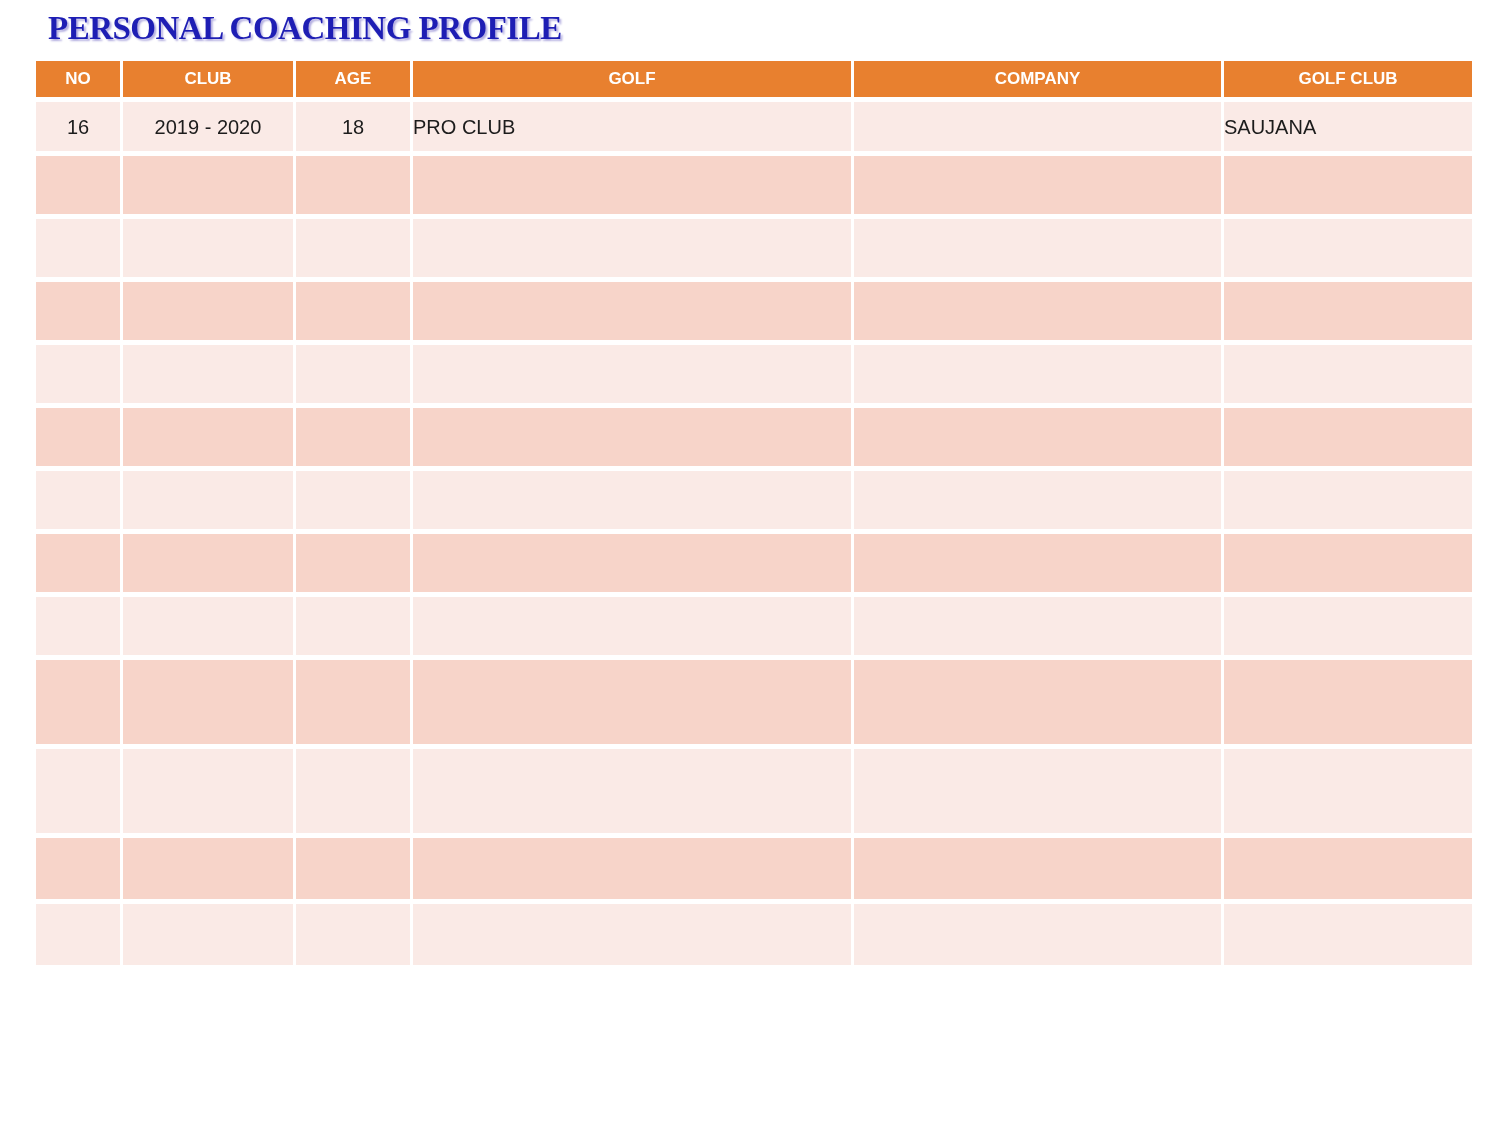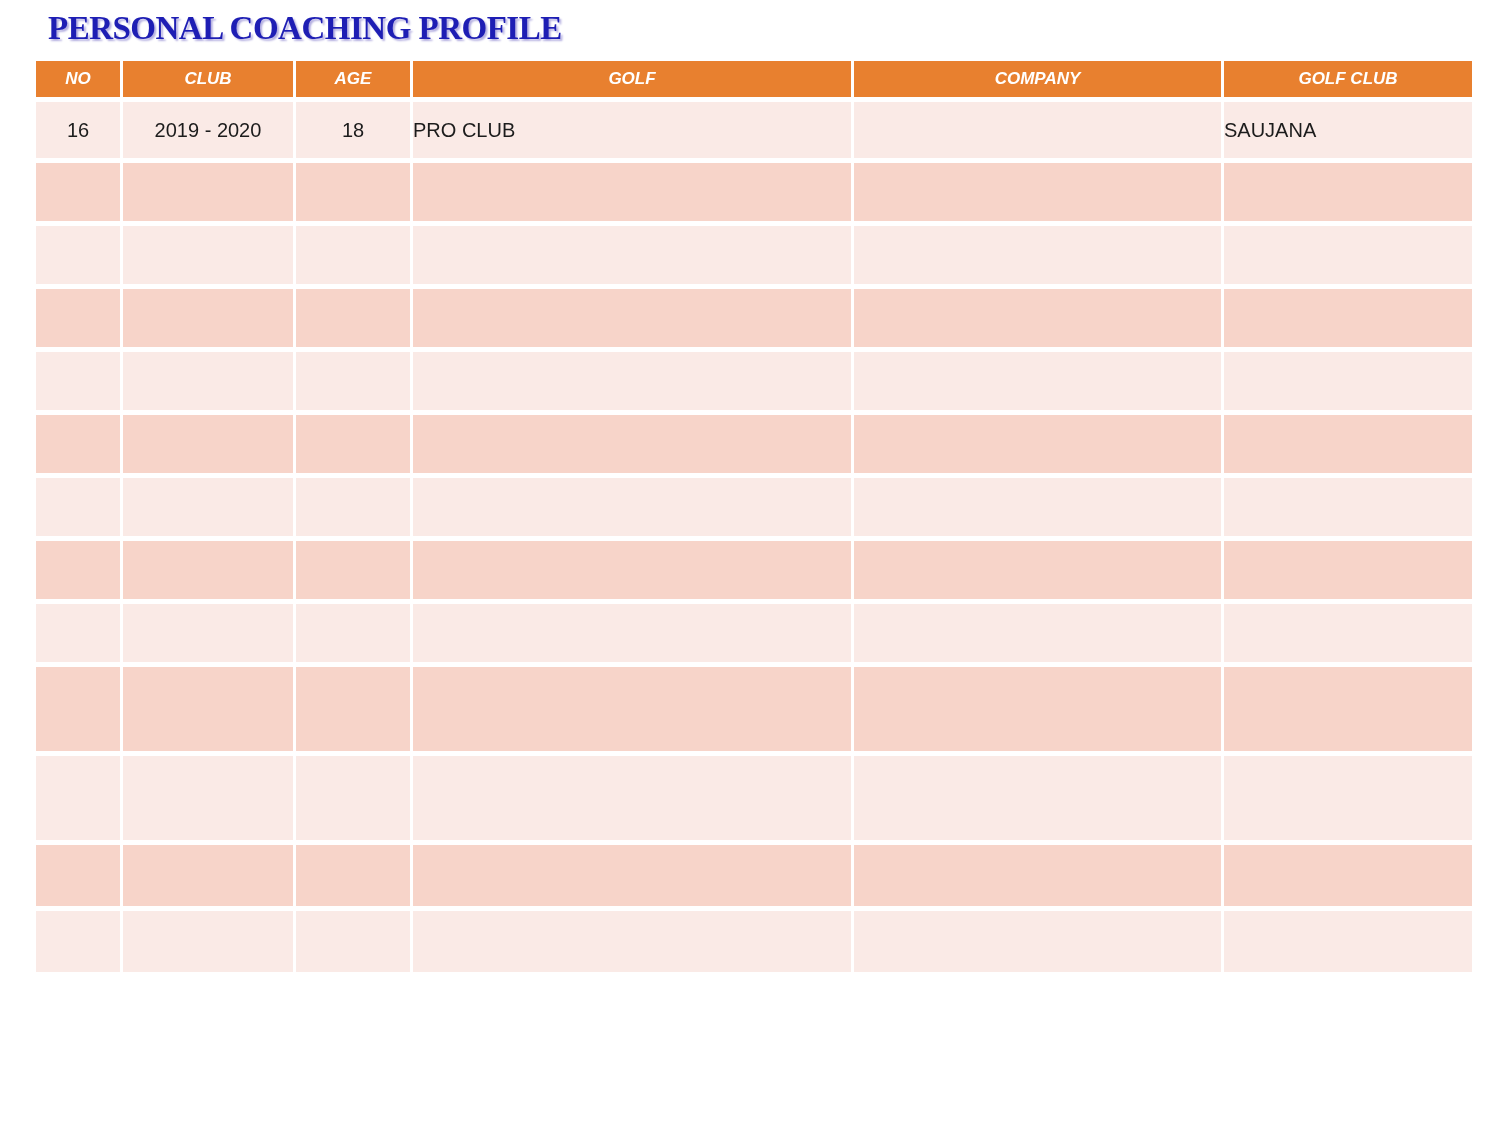--- a/index.html
+++ b/index.html
@@ -34,35 +34,34 @@
   }
   table.coaching th {
     background: #E8802F;
     color: #ffffff;
     font-size: 17px;
     font-weight: bold;
     height: 36px;
     text-align: center;
     padding: 0;
     vertical-align: middle;
-    font-style: italic;
   }
   table.coaching td {
     font-size: 20px;
     color: #1c1c1c;
     vertical-align: middle;
     padding: 0;
     line-height: 1.3;
   }
   tr.dark td  { background: #F7D4C9; }
   tr.light td { background: #FAEAE6; }
   td.c { text-align: center; }
   td.l { text-align: left; padding: 0 14px; }
   tr.h62 td { height: 62px; }
-  tr.h56 td { height: 56px; }
+  tr.h56 td { height: 49px; }
   tr.h58 td { height: 58px; }
   tr.h84 td { height: 84px; }
   tr.h61 td { height: 61px; }
   
   col.col-no        { width: 84px; }
   col.col-year      { width: 170px; }
   col.col-age       { width: 114px; }
   col.col-coach     { width: 438px; }
   col.col-company   { width: 367px; }
   col.col-golf-club { width: 248px; }

